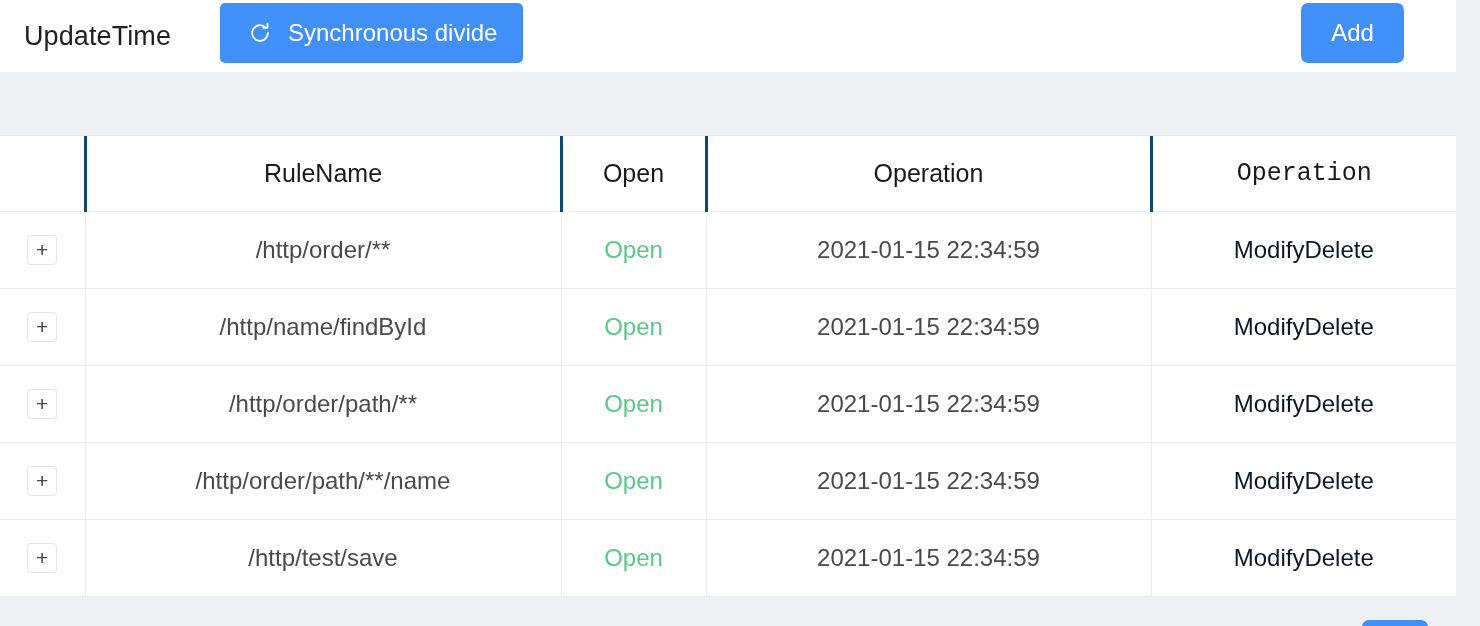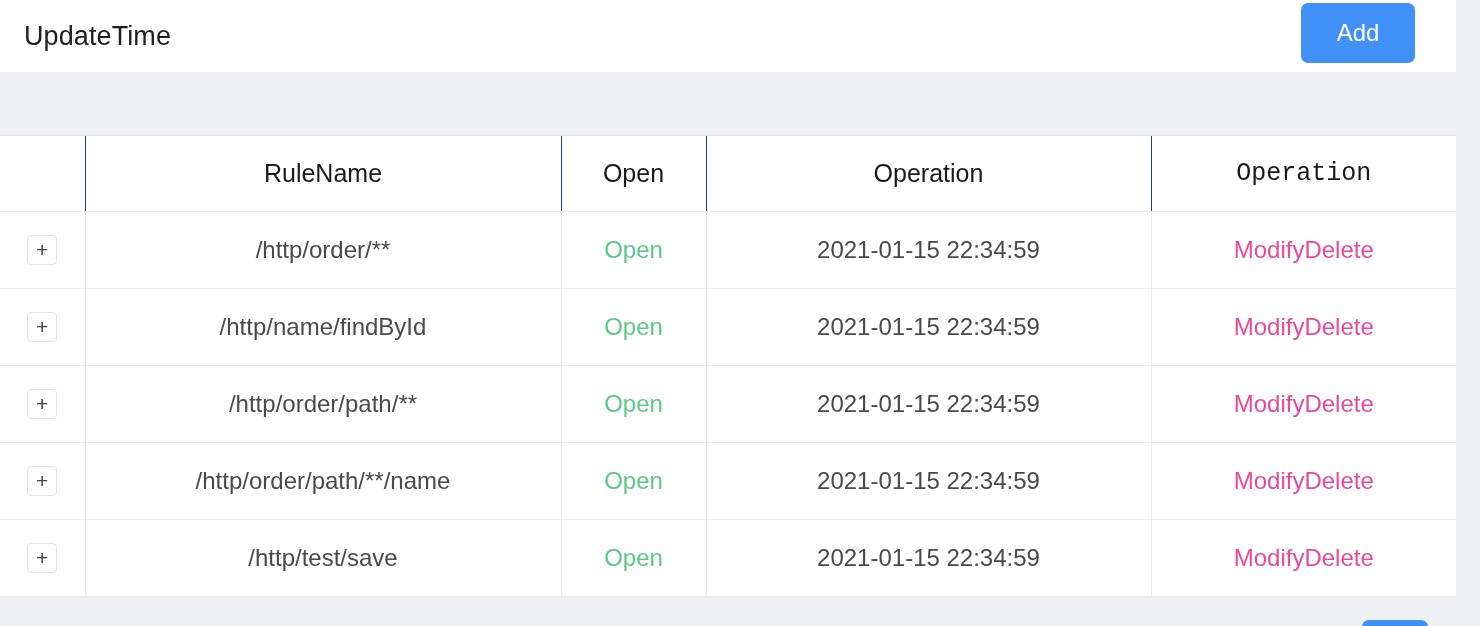--- a/index.html
+++ b/index.html
@@ -56,21 +56,21 @@
     display: inline-flex;
     width: 28px;
     height: 28px;
     align-items: center;
     justify-content: center;
   }
   .add-button {
     position: absolute;
     left: 1301px;
     top: 3px;
-    width: 114px;
+    width: 103px;
     height: 60px;
     background: #4190f7;
     color: #ffffff;
     border: none;
     border-radius: 7px;
     font-size: 24px;
     font-family: "Liberation Sans", sans-serif;
     cursor: pointer;
     line-height: 1;
   }
@@ -108,21 +108,21 @@
   table.rules col.c-open  { width: 145px; }
   table.rules col.c-time  { width: 445px; }
   table.rules col.c-oper  { width: 305px; }
 
   table.rules th {
     height: 75px;
     font-size: 25px;
     font-weight: normal;
     color: #1a1a1a;
     text-align: center;
-    border-right: 1px solid #0c4a6e;
+    border-right: 3px solid #0c4a6e;
     border-bottom: 1px solid #ebebeb;
     background: #ffffff;
     padding: 0;
   }
   table.rules th:last-child { border-right: none; font-family: Liberation Mono, monospace; }
 
   table.rules td {
     height: 76px;
     font-size: 24px;
     color: #4a4a4a;
@@ -150,21 +150,21 @@
     cursor: pointer;
     box-sizing: border-box;
     font-family: "Liberation Sans", sans-serif;
     padding: 0;
     display: block;
   }
 
   .status-open { color: #5cc887; }
 
   .op-link {
-    color: #ec4899;
+    color: #0f172a;
     cursor: pointer;
     font-size: 24px;
   }
   .op-link + .op-link { }
 
   
   .footer {
     position: relative;
     height: 40px;
     background: #eff0f4;
@@ -184,20 +184,29 @@
     cursor: pointer;
     overflow: hidden;
   }
 </style>
 </head>
 <body>
 
 <div class="topbar">
   <div class="page-title">UpdateTime</div>
 
+  <button class="sync-button">
+    <span class="ico">
+      <svg width="26" height="26" viewBox="0 0 24 24" fill="none" aria-hidden="true">
+        <path d="M19.2 12a7.2 7.2 0 1 1-2.13-5.1" stroke="#ffffff" stroke-width="1.7" stroke-linecap="round" fill="none"></path>
+        <path d="M18.9 3.3v3.9h-3.9" stroke="#ffffff" stroke-width="1.7" stroke-linecap="round" stroke-linejoin="round" fill="none"></path>
+      </svg>
+    </span>
+    <span>Synchronous divide</span>
+  </button>
 
   <button class="add-button">Add</button>
   <div class="topbar-rightgap"></div>
 </div>
 
 <div class="band"></div>
 
 <div class="table-wrap">
   <table class="rules">
     <colgroup>

